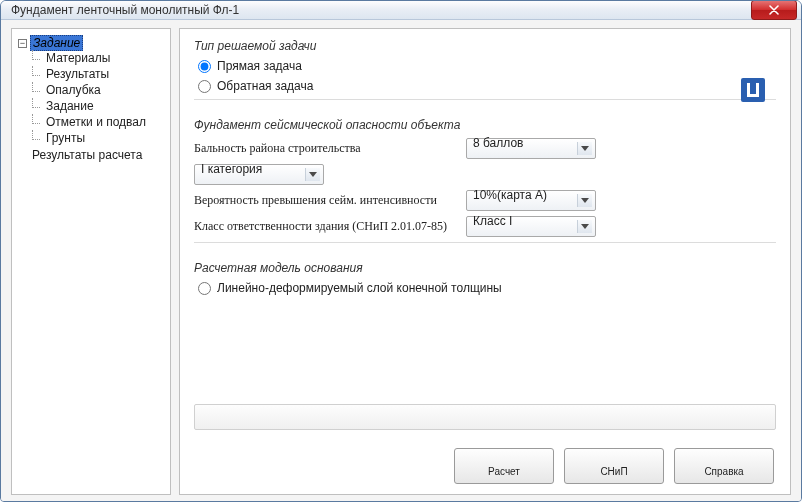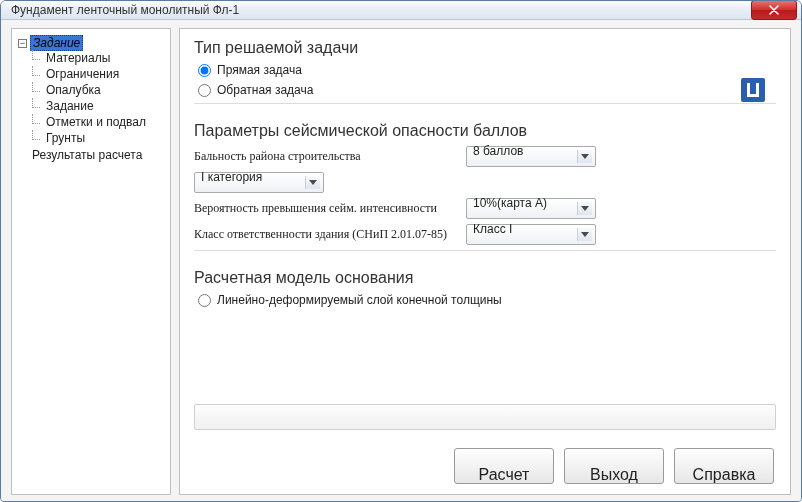--- a/index.html
+++ b/index.html
@@ -17,33 +17,33 @@
   .tree li { position: relative; padding: 1px 0 1px 12px; white-space: nowrap; }
   .tree li::before { content: ""; position: absolute; left: 0; top: 0; bottom: 50%; border-left: 1px dotted #999; }
   .tree li::after { content: ""; position: absolute; left: 0; top: 9px; width: 8px; border-top: 1px dotted #999; }
   .tree > ul > li::before, .tree > ul > li::after { display: none; }
   .tree > ul > li { padding-left: 0; }
   .tree .toggle { display: inline-block; width: 9px; height: 9px; border: 1px solid #7a7a7a; background: #fff; text-align: center; line-height: 7px; font-size: 9px; margin-right: 3px; vertical-align: 1px; cursor: pointer; color:#333; }
   .tree .node-label { padding: 0 2px; cursor: pointer; }
   .tree .selected { background: #3a76d6; color: #000000; border: 1px dotted #1a3f80; padding: 0 2px; font-style: italic; }
   .right-panel { flex: 1; background: #fff; border: 1px solid #bfbfbf; padding: 10px 14px; display: flex; flex-direction: column; gap: 10px; overflow: hidden; }
   .group { }
-  .group .legend { font-size: 16px; color: #333; margin-bottom: 6px; }
+  .group .legend { font-size: 12px; color: #333; margin-bottom: 6px; font-style: italic; }
   .group .sep { height: 1px; background: #dcdcdc; margin: 2px 0 8px 0; }
   .radio-row { display: flex; align-items: center; gap: 6px; margin: 4px 0 6px 4px; }
   .radio-row input[type=radio] { margin: 0; }
   .form-row { display: flex; align-items: center; margin: 5px 0; }
   .form-row .lbl { width: 272px; font-family: Liberation Serif, serif; }
   .select { width: 130px; height: 21px; border: 1px solid #a9a9a9; background: linear-gradient(#fff, #eef1f5); display: flex; align-items: center; padding: 0 4px 12px 6px; cursor: pointer; position: relative; border-radius: 2px; }
   .select .arrow { position: absolute; right: 3px; top: 3px; bottom: 3px; width: 15px; background: linear-gradient(#f7f9fc, #dfe6ee); border-left: 1px solid #c7d0da; display: flex; align-items: center; justify-content: center; }
   .select .arrow svg { width: 8px; height: 6px; }
   .corner-logo { position: absolute; right: 24px; top: 48px; width: 26px; height: 26px; display:flex; align-items:center; justify-content:center; }
   .status-strip { height: 26px; border: 1px solid #d0d0d0; background: linear-gradient(#fdfdfd,#f0f0f0); margin-top: auto; border-radius: 2px; }
   .button-row { display: flex; gap: 10px; justify-content: flex-end; padding: 8px 2px 0 2px; }
-  .btn { min-width: 100px; height: 23px; border: 1px solid #9a9a9a; background: linear-gradient(#fefefe, #e7e7e7); border-radius: 3px; cursor: pointer; font-size: 16px; color: #222; padding: 17px 14px; }
+  .btn { min-width: 100px; height: 23px; border: 1px solid #9a9a9a; background: linear-gradient(#fefefe, #e7e7e7); border-radius: 3px; cursor: pointer; font-size: 10px; color: #222; padding: 17px 14px; }
 </style>
 </head>
 <body>
 
 <div class="window">
   <div class="titlebar">
     <div class="title">Фундамент ленточный монолитный Фл-1</div>
     <div class="close-btn">
       <svg viewBox="0 0 10 10">
           <path d="M1 1 L9 9 M9 1 L1 9" stroke="#fff" stroke-width="1.6" stroke-linecap="round"></path>
@@ -53,21 +53,21 @@
 
   <div class="body">
     <div class="content-row">
 
       <div class="tree-panel tree">
         <ul>
           <li>
             <span class="toggle">−</span><span class="node-label selected">Задание</span>
             <ul>
               <li><span class="node-label">Материалы</span></li>
-              <li><span class="node-label">Ограничения</span></li>
+              <li><span class="node-label">Результаты</span></li>
               <li><span class="node-label">Опалубка</span></li>
               <li><span class="node-label">Задание</span></li>
               <li><span class="node-label">Отметки и подвал</span></li>
               <li><span class="node-label">Грунты</span></li>
             </ul>
           </li>
           <li style="padding-left:12px;"><span class="node-label">Результаты расчета</span></li>
         </ul>
       </div>
 
@@ -89,21 +89,21 @@
             <span>Прямая задача</span>
           </div>
           <div class="radio-row">
             <input type="radio" name="tt" style="">
             <span>Обратная задача</span>
           </div>
           <div class="sep"></div>
         </div>
 
         <div class="group">
-          <div class="legend">Параметры сейсмической опасности баллов</div>
+          <div class="legend">Фундамент сейсмической опасности объекта</div>
 
           <div class="form-row">
             <div class="lbl">Бальность района строительства</div>
             <div class="select">
               <span>8 баллов</span>
               <span class="arrow">
                   <svg viewBox="0 0 8 6">
                     <path d="M0 0 L4 5 L8 0 Z" fill="#4a4a4a"></path>
                   </svg>
                 </span>
@@ -153,20 +153,20 @@
           <div class="radio-row">
             <input type="radio" name="mm" style="">
             <span>Линейно-деформируемый слой конечной толщины</span>
           </div>
         </div>
 
         <div class="status-strip"></div>
 
         <div class="button-row">
           <button class="btn">Расчет</button>
-          <button class="btn">Выход</button>
+          <button class="btn">СНиП</button>
           <button class="btn">Справка</button>
         </div>
 
       </div>
     </div>
   </div>
 </div>
 
 </body></html>

